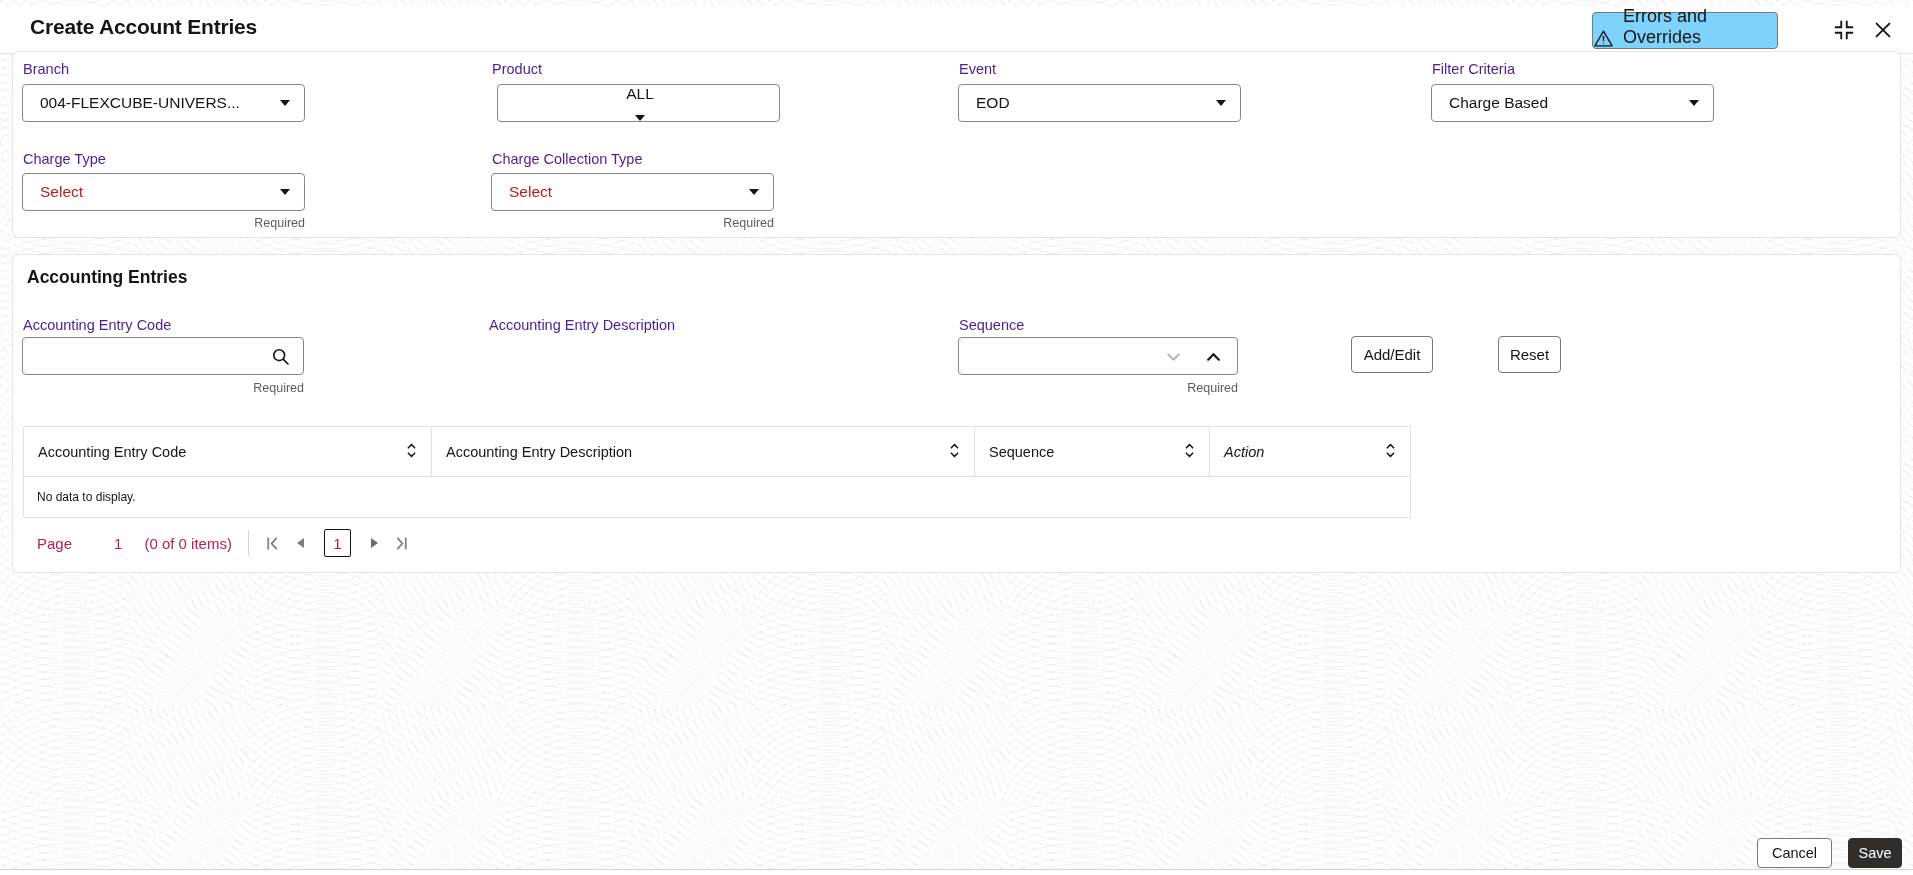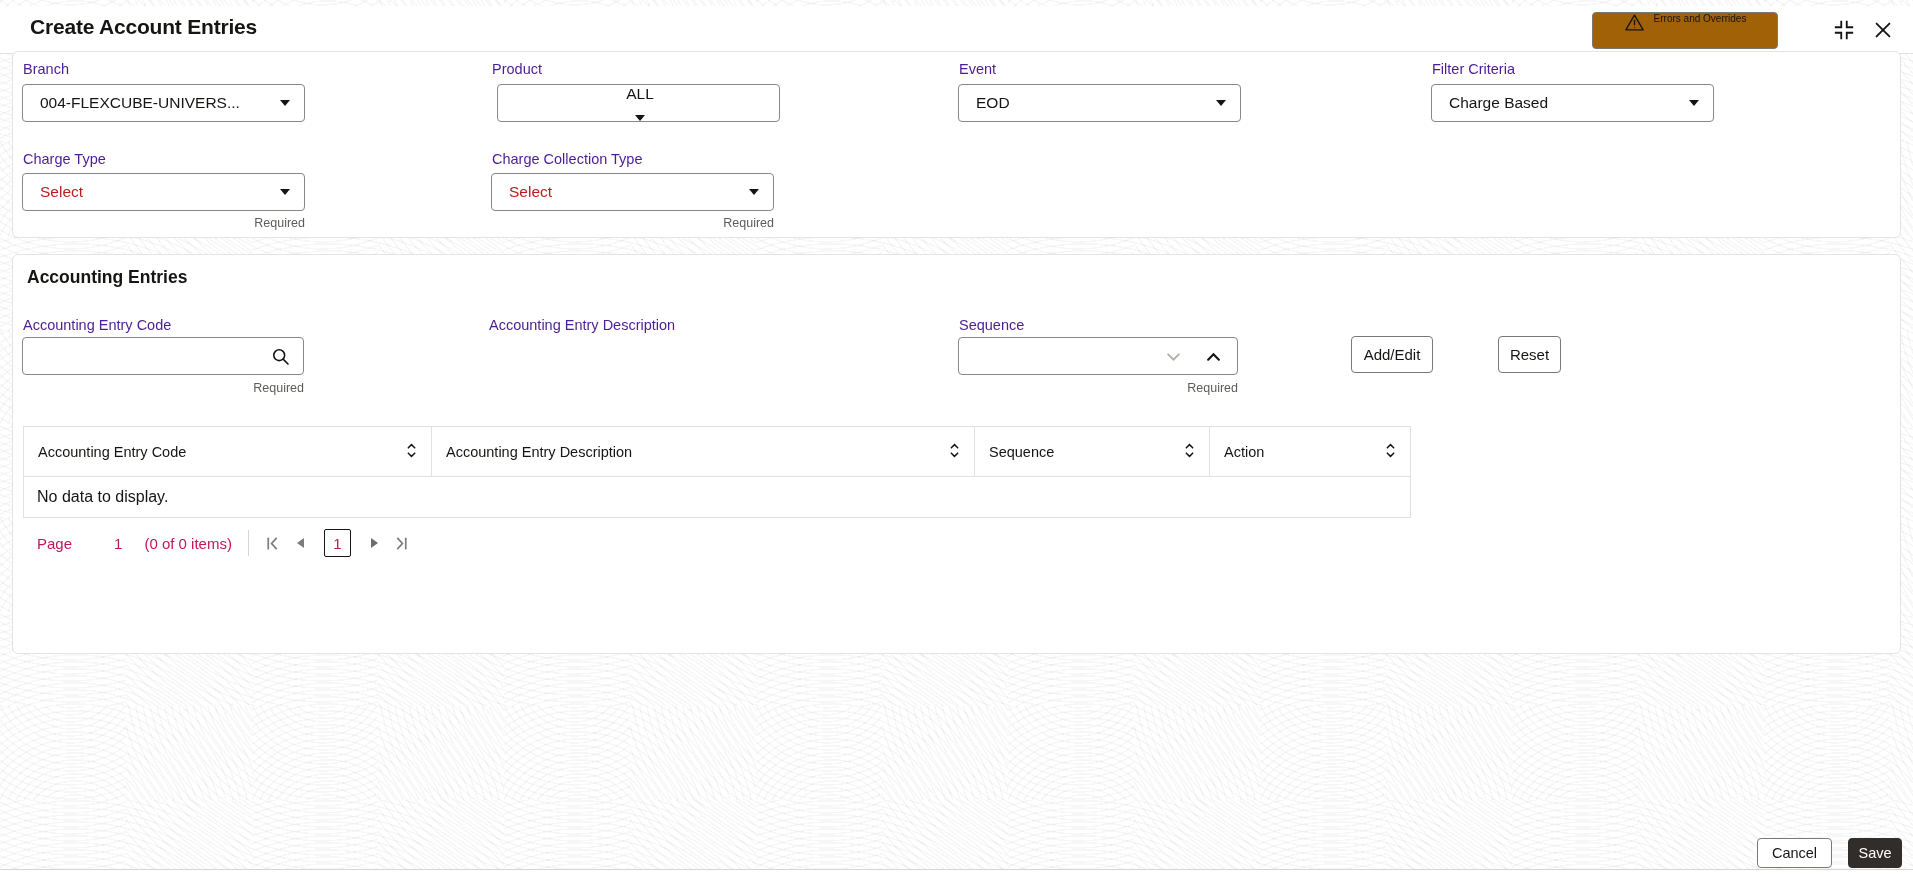--- a/index.html
+++ b/index.html
@@ -12,29 +12,29 @@
       repeating-radial-gradient(circle at 30% 120%, rgba(22,21,19,0.035) 0 1.5px, transparent 1.5px 7px),
       repeating-radial-gradient(circle at 78% -18%, rgba(22,21,19,0.035) 0 1.5px, transparent 1.5px 7px);
     background-size:252px 188px, 252px 188px;
     background-position:0 48px, 126px 142px;
   }
   .abs { position:absolute; }
 
   
   .topbar { position:absolute; left:0; top:0; width:1913px; height:48px; background:#fff; border-bottom:1px solid #e5e2de;margin-top:6px; }
   .page-title { position:absolute; left:30px; top:9px; font-size:21px; font-weight:bold; letter-spacing:-0.2px; color:#161513; }
-  .err-btn { position:absolute; left:1592px; top:6px; width:186px; height:37px; background:#a16207;
-    border:1px solid #7b7874; border-radius:4px; display:flex; align-items:flex-start; justify-content:center;
-    gap:9px; font-size:10px; color:#161513; cursor:pointer; }
+  .err-btn { position:absolute; left:1592px; top:6px; width:186px; height:37px; background:#7dd3fc;
+    border:1px solid #7b7874; border-radius:4px; display:flex; align-items:flex-end; justify-content:center;
+    gap:9px; font-size:18px; color:#161513; cursor:pointer; }
   .win-ico { position:absolute; top:13px; width:22px; height:22px; cursor:pointer; }
 
   
   .panel { position:absolute; left:12px; width:1889px; background:#fff; border:1px solid #e6e3e0; border-radius:6px; }
   #panel-filters { top:51px; height:187px; }
-  #panel-entries { top:254px; height:400px; }
+  #panel-entries { top:254px; height:319px; }
 
   .f-label { position:absolute; font-size:14.5px; color:#4c1d95; }
   .sel {
     position:absolute; width:283px; height:38px; background:#fff; border:1px solid #8b8783; border-radius:4px;
     display:flex; align-items:center; padding:0 14px 0 17px; font-size:15.5px; color:#161513; cursor:pointer;
   }
   .sel .val { flex:1; white-space:nowrap; overflow:hidden; }
   .sel .ph { color:#b91c1c; }
   .caret { width:0; height:0; border-left:5px solid transparent; border-right:5px solid transparent; border-top:6px solid #161513; }
   .req { position:absolute; width:283px; text-align:right; font-size:12.5px; color:#5f5b57; }
@@ -51,21 +51,21 @@
 
   .btn { background:#fff; border:1px solid #7b7874; border-radius:4px; font-size:15px; color:#161513;
     display:flex; align-items:center; justify-content:center; cursor:pointer; font-family:"Liberation Sans",sans-serif; }
 
   
   .tbl { position:absolute; left:10px; top:171px; width:1388px; border:1px solid #e4e1dd; background:#fff; }
   .tbl-head { display:flex; height:50px; border-bottom:1px solid #e4e1dd; }
   .th { display:flex; align-items:center; justify-content:space-between; padding:0 14px; font-size:14.5px;
     color:#161513; border-right:1px solid #e4e1dd; cursor:pointer; }
   .th:last-child { border-right:none; }
-  .tbl-empty { height:40px; display:flex; align-items:center; padding:0 13px; font-size:16px; color:#161513; }
+  .tbl-empty { height:40px; display:flex; align-items:center; padding:0 13px; font-size:12px; color:#161513; }
 
   
   .pager { position:absolute; left:10px; top:273px; height:30px; display:flex; align-items:center; font-size:15px; color:#be185d; }
   .pager .pg-ico { width:28px; height:26px; display:flex; align-items:center; justify-content:center; cursor:pointer; }
   .pg-sep { width:1px; height:26px; background:#d9d5d1; margin:0 10px 0 16px; }
   .cur-page { width:27px; height:28px; border:1px solid #161513; border-radius:2px; display:flex;
     align-items:center; justify-content:center; font-size:15px; margin:0 9px; cursor:text; }
 
   
   .cancel-btn { position:absolute; left:1757px; top:838px; width:75px; height:30px; font-size:14.5px; }
@@ -206,21 +206,21 @@
         </div>
         <div class="th" style="width:235px;">
           <span>Sequence</span>
           <span>
             <svg width="11" height="17" viewBox="0 0 10 16" fill="none" stroke="#161513" stroke-width="1.4" stroke-linecap="round">
                 <path d="M2 5.5 L5 2.5 L8 5.5"></path>
                 <path d="M2 10.5 L5 13.5 L8 10.5"></path>
               </svg>
           </span>
         </div>
-        <div class="th" style="width:200px;">
+        <div class="th" style="width:200px;font-style:italic;">
           <span>Action</span>
           <span>
             <svg width="11" height="17" viewBox="0 0 10 16" fill="none" stroke="#161513" stroke-width="1.4" stroke-linecap="round">
                 <path d="M2 5.5 L5 2.5 L8 5.5"></path>
                 <path d="M2 10.5 L5 13.5 L8 10.5"></path>
               </svg>
           </span>
         </div>
       </div>
       <div class="tbl-empty">No data to display.</div>

